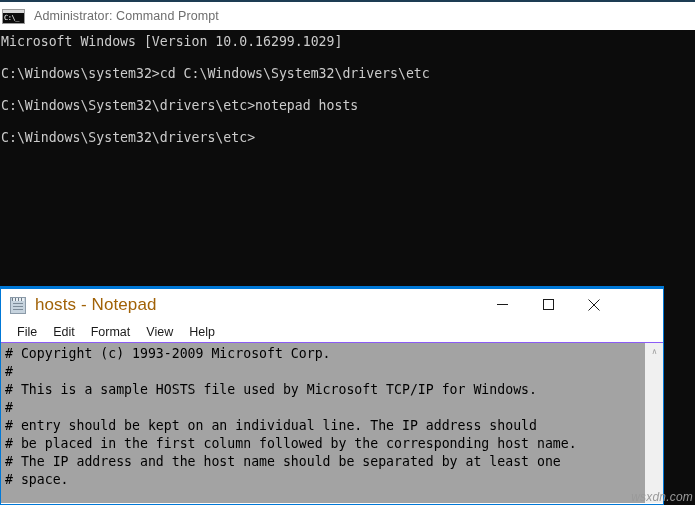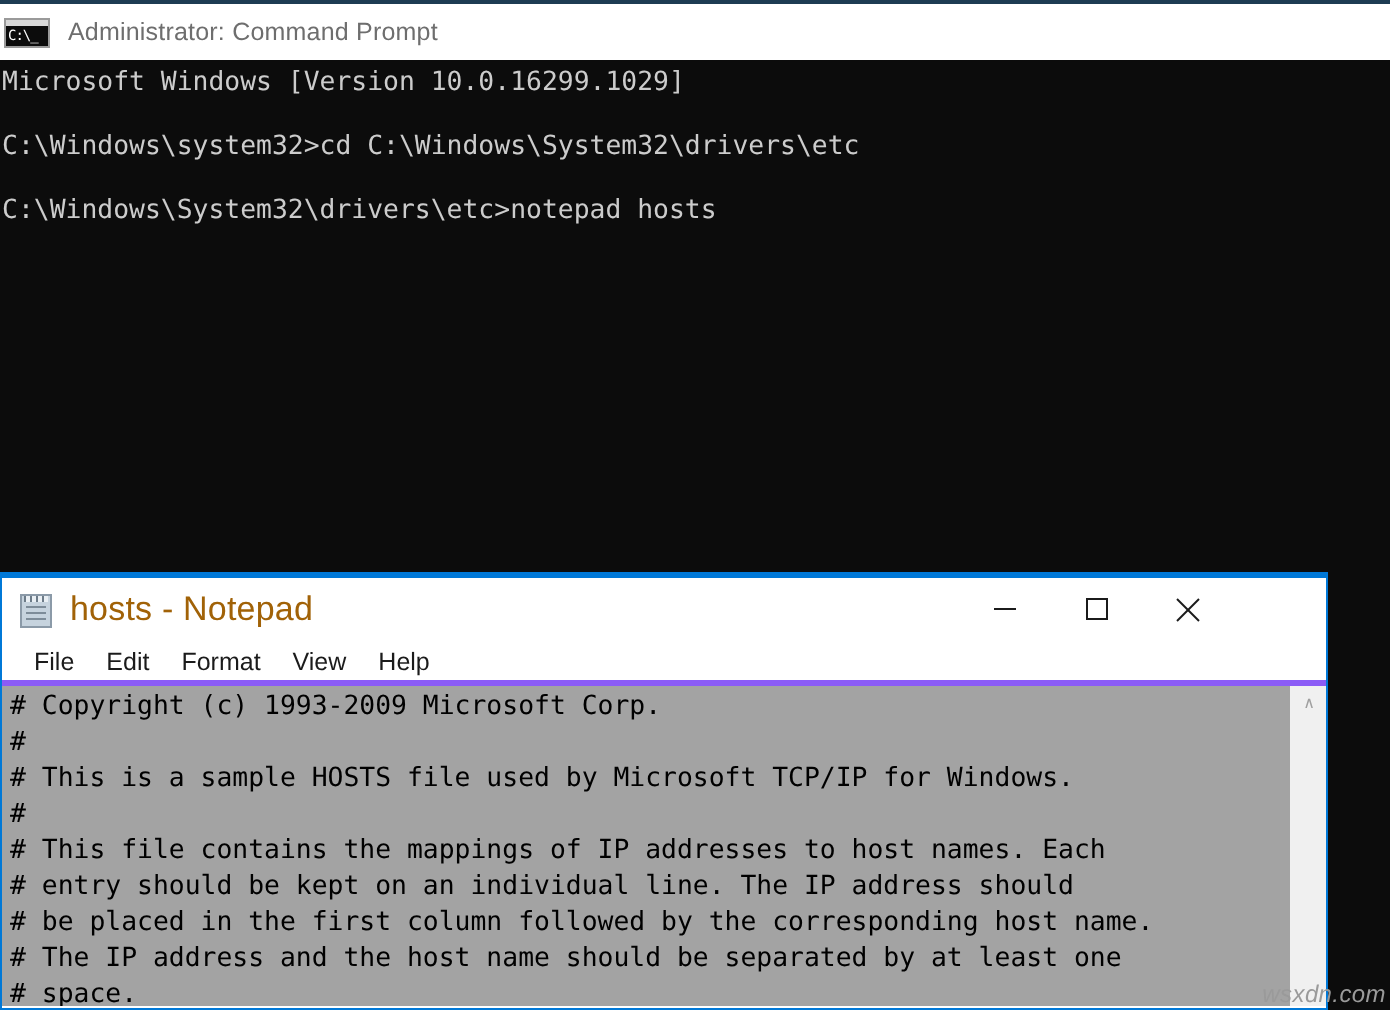--- a/index.html
+++ b/index.html
@@ -156,21 +156,21 @@
   #btn-min  { right: 138px; }
   #btn-max  { right: 92px; }
   #btn-close{ right: 46px; }
 
   #notepad-menubar {
     height: 22px;
     background: #ffffff;
     display: flex;
     align-items: center;
     padding-left: 8px;
-    border-bottom: 3px solid #8b5cf6;
+    border-bottom: 1px solid #8b5cf6;
     box-sizing: border-box;
   }
   .menu-item {
     font-size: 12.5px;
     color: #1b1b1b;
     padding: 0 8px;
     line-height: 20px;
   }
 
   #notepad-body {
@@ -249,20 +249,21 @@
     <div id="cmd-title-text">Administrator: Command Prompt</div>
   </div>
 
   <div id="cmd-console">
     <div class="console-line">Microsoft Windows [Version 10.0.16299.1029]</div>
     <div class="console-line"></div>
     <div class="console-line">C:\Windows\system32&gt;cd C:\Windows\System32\drivers\etc</div>
     <div class="console-line"></div>
     <div class="console-line">C:\Windows\System32\drivers\etc&gt;notepad hosts</div>
     <div class="console-line"></div>
+    <div class="console-line">C:\Windows\System32\drivers\etc&gt;</div>
   </div>
 
 </div>
 
 <div id="notepad-window">
 
   <div id="notepad-titlebar">
     <div id="notepad-icon">
       <div class="spiral"></div>
       <div class="lines"></div>
@@ -294,21 +295,20 @@
     <div class="menu-item">View</div>
     <div class="menu-item">Help</div>
   </div>
 
   <div id="notepad-body">
     <div id="notepad-textarea">
       <div class="np-line"># Copyright (c) 1993-2009 Microsoft Corp.</div>
       <div class="np-line">#</div>
       <div class="np-line"># This is a sample HOSTS file used by Microsoft TCP/IP for Windows.</div>
       <div class="np-line">#</div>
-      <div class="np-line"># This file contains the mappings of IP addresses to host names. Each</div>
       <div class="np-line"># entry should be kept on an individual line. The IP address should</div>
       <div class="np-line"># be placed in the first column followed by the corresponding host name.</div>
       <div class="np-line"># The IP address and the host name should be separated by at least one</div>
       <div class="np-line"># space.</div>
     </div>
 
     <div id="notepad-scrollbar">
       <div id="scroll-up-arrow">∧</div>
       <div id="scroll-thumb"></div>
     </div>

